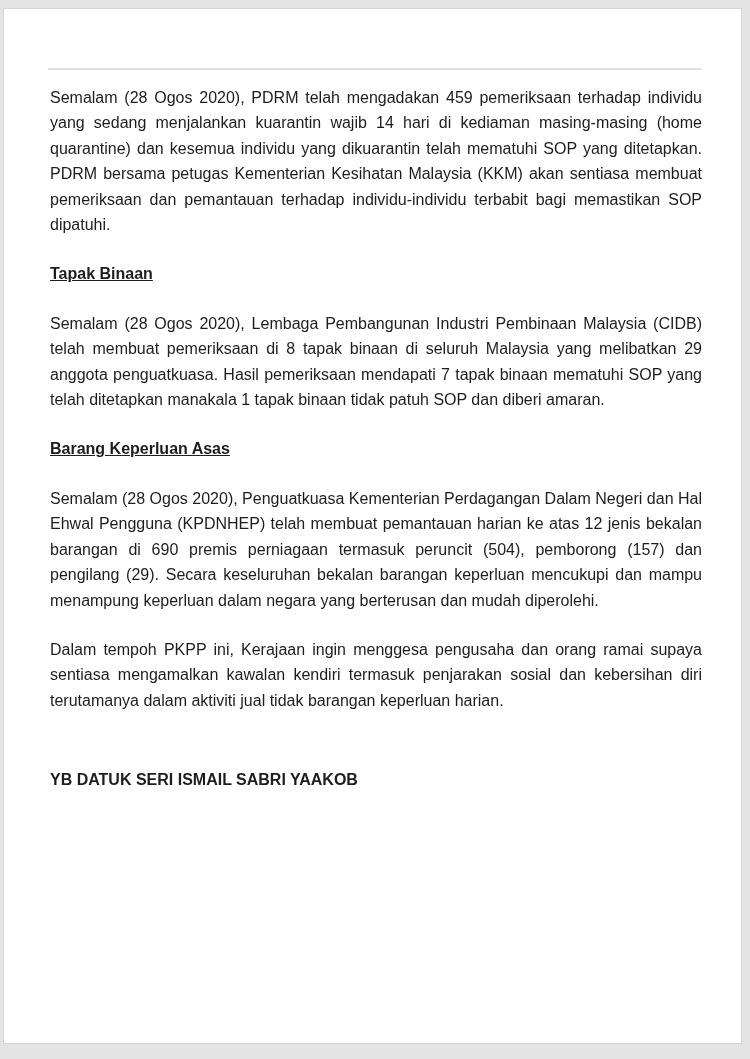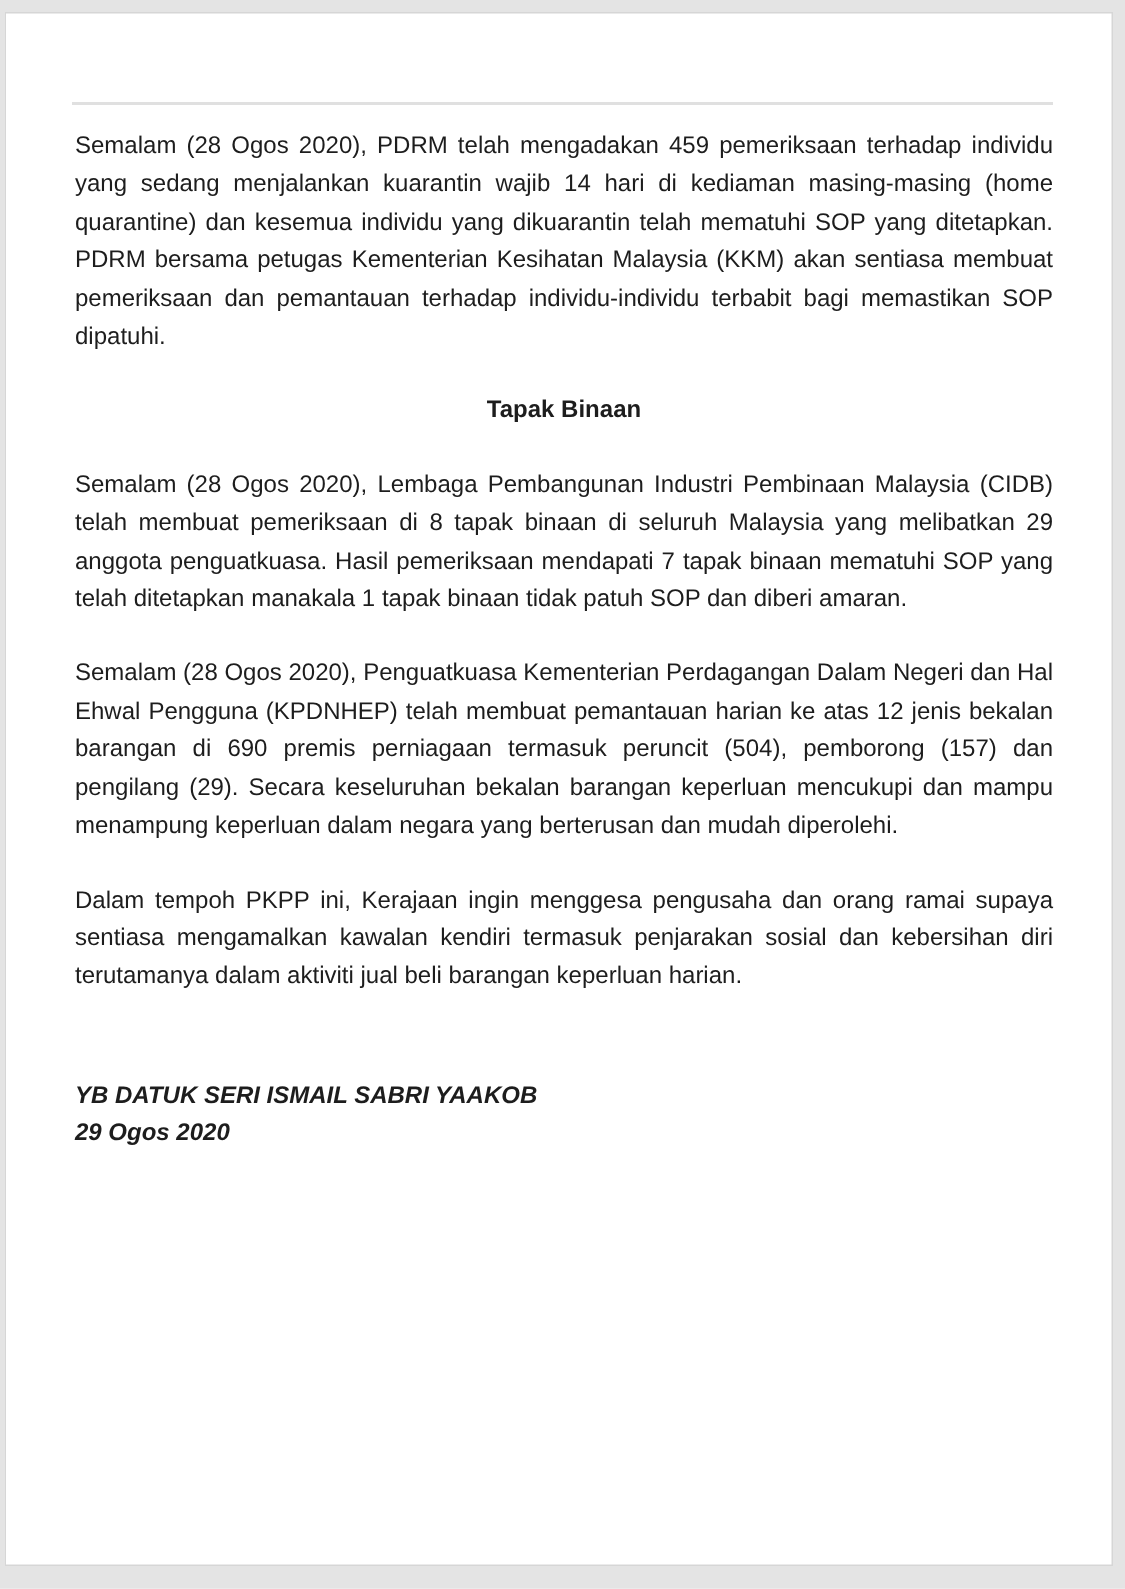--- a/index.html
+++ b/index.html
@@ -44,44 +44,44 @@
     line-height: 25.4px;
     text-align: justify;
   }
   .content p {
     margin: 0 0 24px 0;
   }
   .content h2 {
     font-size: 16px;
     line-height: 25.4px;
     font-weight: bold;
+    text-decoration: underline;
     margin: 0 0 24px 0;
-    text-align: center;
+    text-align: left;
   }
   .signature {
     margin-top: 54px;
     font-weight: bold;
     text-align: left;
-    font-style: italic;
   }
   .signature div {
     line-height: 25.4px;
   }
 </style>
 </head>
 <body>
 
 <div class="canvas">
   <div class="page">
     <div class="rule"></div>
     <div class="content">
       <p>Semalam (28 Ogos 2020), PDRM telah mengadakan 459 pemeriksaan terhadap individu yang sedang menjalankan kuarantin wajib 14 hari di kediaman masing-masing (home quarantine) dan kesemua individu yang dikuarantin telah mematuhi SOP yang ditetapkan. PDRM bersama petugas Kementerian Kesihatan Malaysia (KKM) akan sentiasa membuat pemeriksaan dan pemantauan terhadap individu-individu terbabit bagi memastikan SOP dipatuhi.</p>
       <h2>Tapak Binaan</h2>
       <p>Semalam (28 Ogos 2020), Lembaga Pembangunan Industri Pembinaan Malaysia (CIDB) telah membuat pemeriksaan di 8 tapak binaan di seluruh Malaysia yang melibatkan 29 anggota penguatkuasa. Hasil pemeriksaan mendapati 7 tapak binaan mematuhi SOP yang telah ditetapkan manakala 1 tapak binaan tidak patuh SOP dan diberi amaran.</p>
+      <h2>Barang Keperluan Asas</h2>
       <p>Semalam (28 Ogos 2020), Penguatkuasa Kementerian Perdagangan Dalam Negeri dan Hal Ehwal Pengguna (KPDNHEP) telah membuat pemantauan harian ke atas 12 jenis bekalan barangan di 690 premis perniagaan termasuk peruncit (504), pemborong (157) dan pengilang (29). Secara keseluruhan bekalan barangan keperluan mencukupi dan mampu menampung keperluan dalam negara yang berterusan dan mudah diperolehi.</p>
-      <p>Dalam tempoh PKPP ini, Kerajaan ingin menggesa pengusaha dan orang ramai supaya sentiasa mengamalkan kawalan kendiri termasuk penjarakan sosial dan kebersihan diri terutamanya dalam aktiviti jual beli barangan keperluan harian.</p>
+      <p>Dalam tempoh PKPP ini, Kerajaan ingin menggesa pengusaha dan orang ramai supaya sentiasa mengamalkan kawalan kendiri termasuk penjarakan sosial dan kebersihan diri terutamanya dalam aktiviti jual tidak barangan keperluan harian.</p>
       <div class="signature">
         <div>YB DATUK SERI ISMAIL SABRI YAAKOB</div>
-        <div>29 Ogos 2020</div>
       </div>
     </div>
   </div>
 </div>
 
 </body></html>

